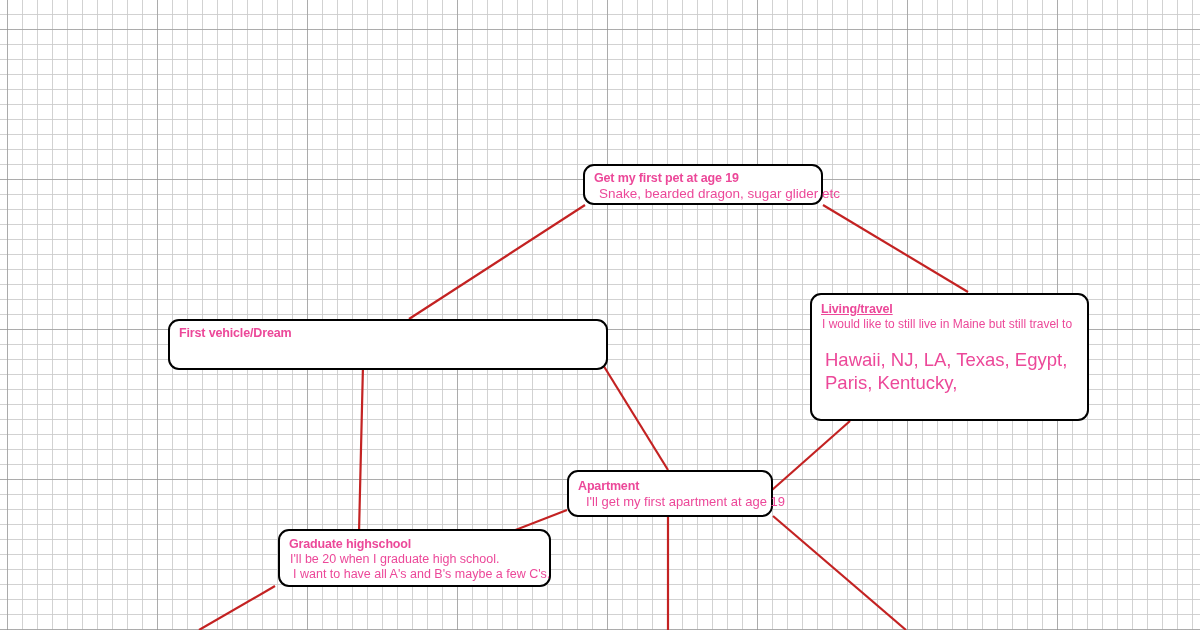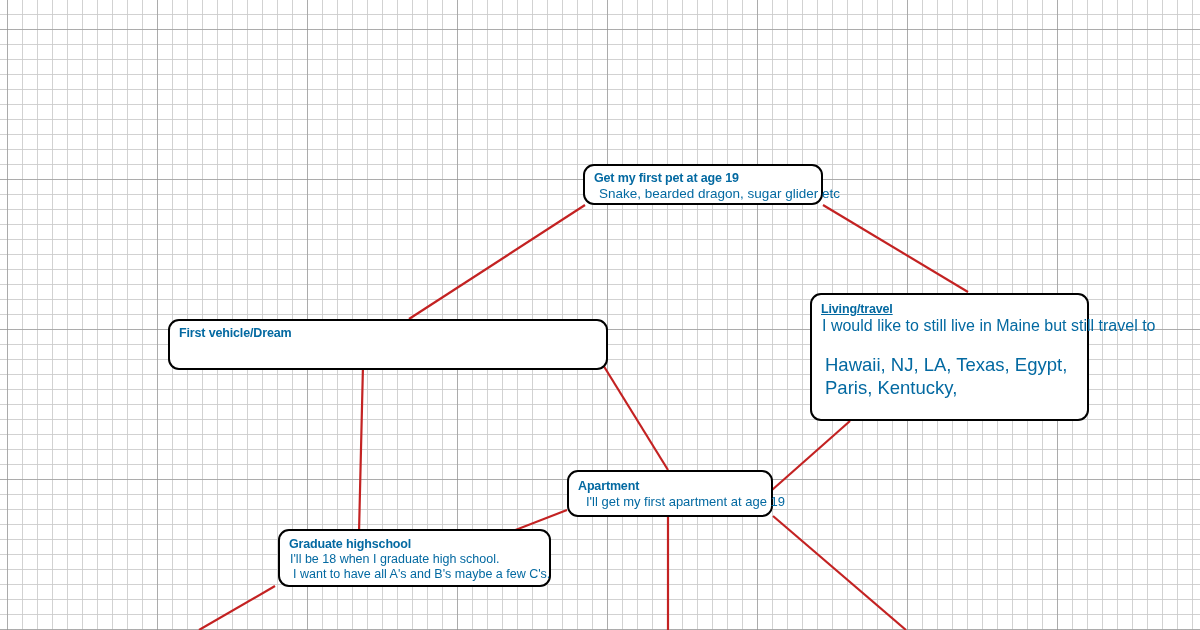--- a/index.html
+++ b/index.html
@@ -46,21 +46,21 @@
     pointer-events: none;
   }
   .node {
     position: absolute;
     box-sizing: border-box;
     background: #ffffff;
     border: 2px solid #000000;
     border-radius: 11px;
     padding: 5px 9px 6px 9px;
     line-height: 1.18;
-    color: #0369a1;
+    color: #ec4899;
   }
   .node .title {
     font-weight: bold;
     font-size: 12.5px;
     white-space: nowrap;
     letter-spacing: -0.15px;
   }
   .node .body {
     font-size: 13px;
     padding-left: 4px;
@@ -74,21 +74,21 @@
   #node-school   { left: 238px; top: 529px; width: 273px; height: 58px; padding-top: 6px; margin-left: 40px;}
 
   #node-living .big {
     font-size: 18.5px;
     padding-left: 4px;
     margin-top: 17px;
     line-height: 1.25;
     white-space: normal;
   }
   #node-living .title { font-size: 12.5px; text-decoration: underline; }
-  #node-living .body  { font-size: 16px; padding-left: 1px; }
+  #node-living .body  { font-size: 12px; padding-left: 1px; }
   #node-school .body  { font-size: 12.5px; padding-left: 1px; }
   #node-school .body2 { font-size: 12.5px; padding-left: 4px; }
   #node-apartment .title { font-size: 12.5px; }
   #node-apartment .body  { font-size: 13px; padding-left: 8px; }
   #node-pet .body { font-size: 13.5px; padding-left: 5px; }
   #node-vehicle .body { font-size: 13px; padding-left: 6px; }
 </style>
 </head>
 <body>
 
@@ -123,17 +123,17 @@
     <div class="big">Hawaii, NJ, LA, Texas, Egypt, Paris, Kentucky,</div>
   </div>
 
   <div class="node" id="node-apartment">
     <div class="title">Apartment</div>
     <div class="body">I'll get my first apartment at age 19</div>
   </div>
 
   <div class="node" id="node-school">
     <div class="title">Graduate highschool</div>
-    <div class="body">I'll be 18 when I graduate high school.</div>
+    <div class="body">I'll be 20 when I graduate high school.</div>
     <div class="body body2"> I want to have all A's and B's maybe a few C's.</div>
   </div>
 
 </div>
 
 </body></html>

